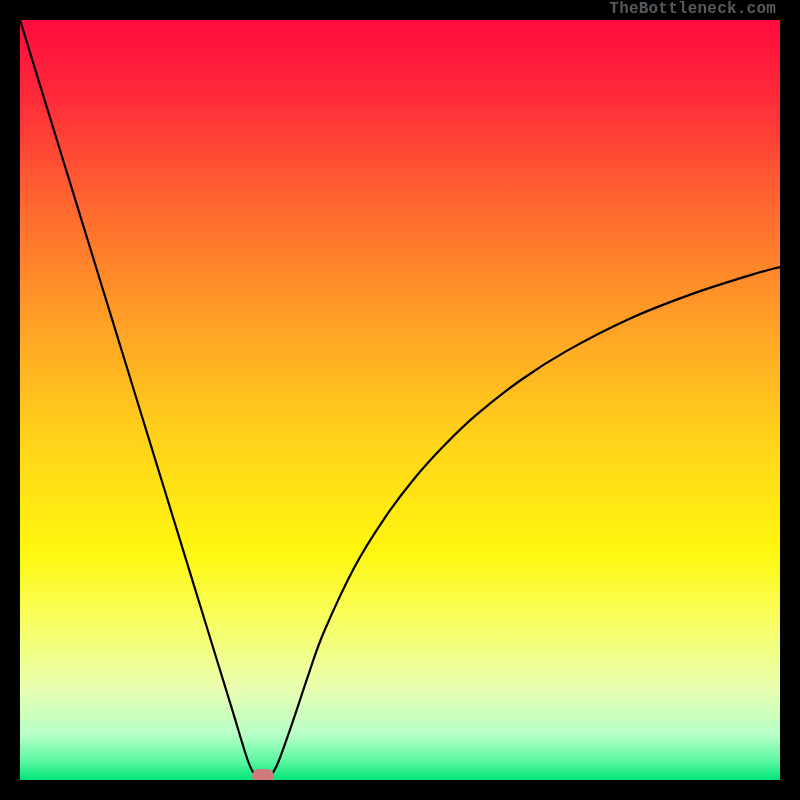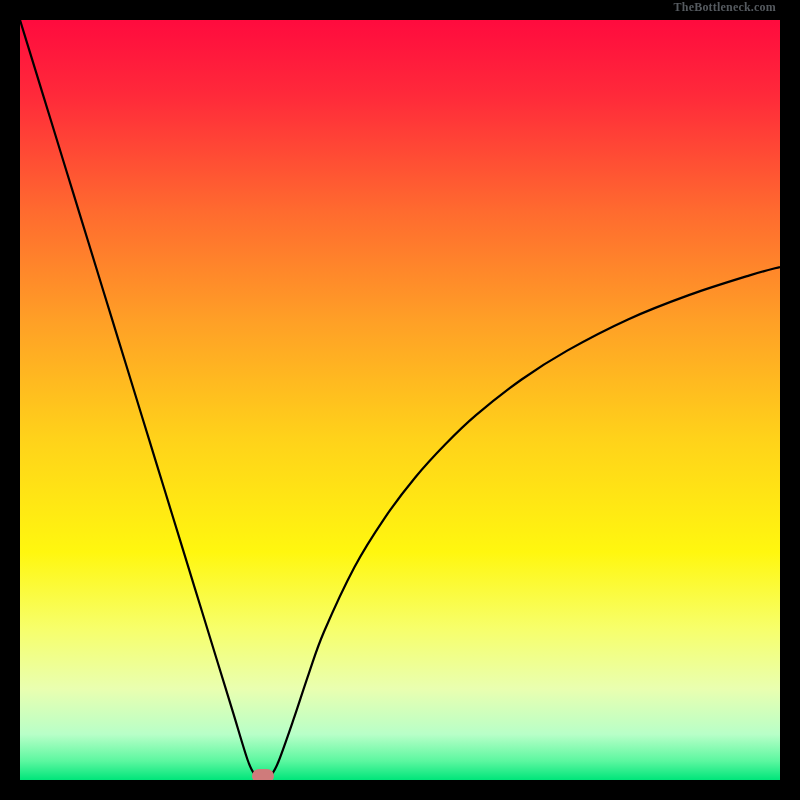--- a/index.html
+++ b/index.html
@@ -20,22 +20,22 @@
   }
   .gradient-bg {
     position: absolute;
     left: 0; top: 0;
     width: 100%; height: 100%;
   }
   .watermark {
     position: absolute;
     top: 0px;
     right: 24px;
-    font-family: Liberation Serif, serif;
-    font-size: 12px;
+    font-family: Liberation Mono, monospace;
+    font-size: 16px;
     font-weight: 600;
     color: #555a5f;
     letter-spacing: 0.2px;
   }
   svg.curve {
     position: absolute;
     left: 0; top: 0;
     width: 100%; height: 100%;
   }
   .marker {

